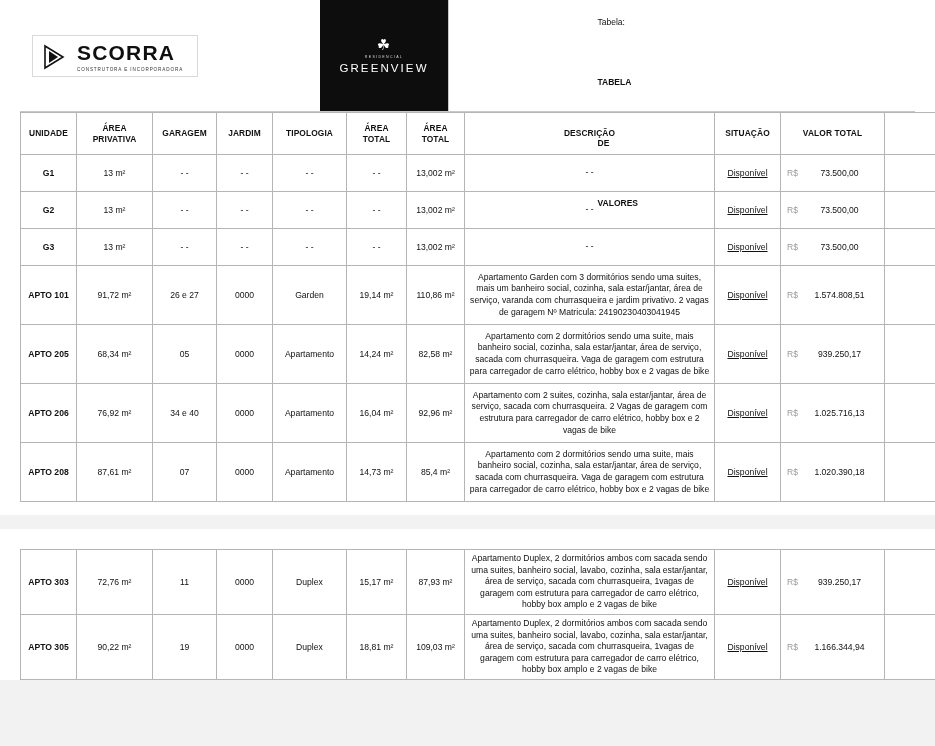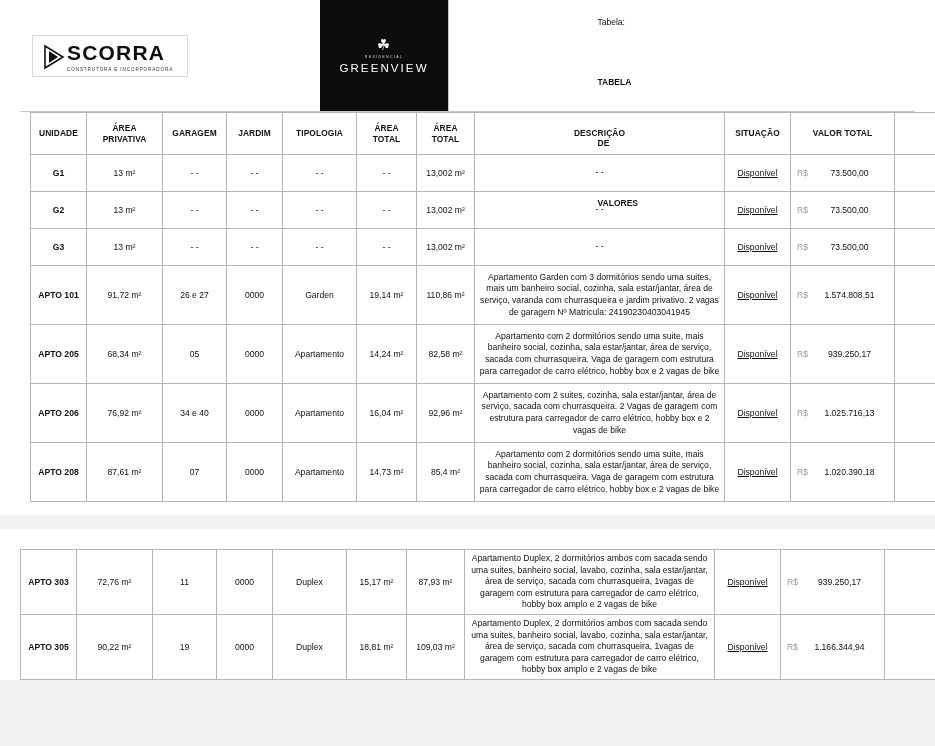--- a/index.html
+++ b/index.html
@@ -38,21 +38,21 @@
     width: 300px;
     display: flex;
     align-items: center;
     padding-left: 12px;
   }
   .logo-box {
     border: 1px solid #d9d9d9;
     padding: 6px 14px 4px 10px;
     display: flex;
     align-items: center;
-    gap: 2px;
+    gap: 12px;
     background: #fff;
   }
   .logo-mark {
     width: 22px;
     height: 26px;
     position: relative;
     flex: 0 0 auto;
   }
   .logo-mark svg { display: block; }
   .logo-txt {
@@ -183,21 +183,21 @@
   col.c-gar { width: 64px; }
   col.c-jar { width: 56px; }
   col.c-tip { width: 74px; }
   col.c-comum { width: 60px; }
   col.c-total { width: 58px; }
   col.c-desc { width: 250px; }
   col.c-sit { width: 66px; }
   col.c-valor { width: 104px; }
   col.c-last { width: 61px; }
 
-  .table-wrap-top { padding-top: 0; padding-bottom: 13px; padding-left: 10px; }
+  .table-wrap-top { padding-top: 0; padding-bottom: 13px; }
   .sheet2 { padding-top: 20px; padding-bottom: 0; }
 </style>
 </head>
 <body>
 
 <div class="page">
 
   <div class="sheet">
 
     <div class="header">

